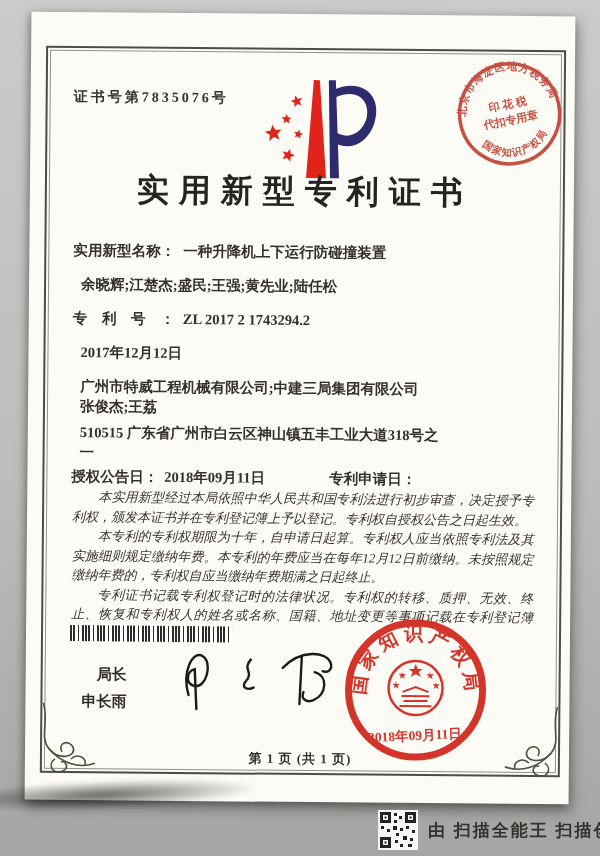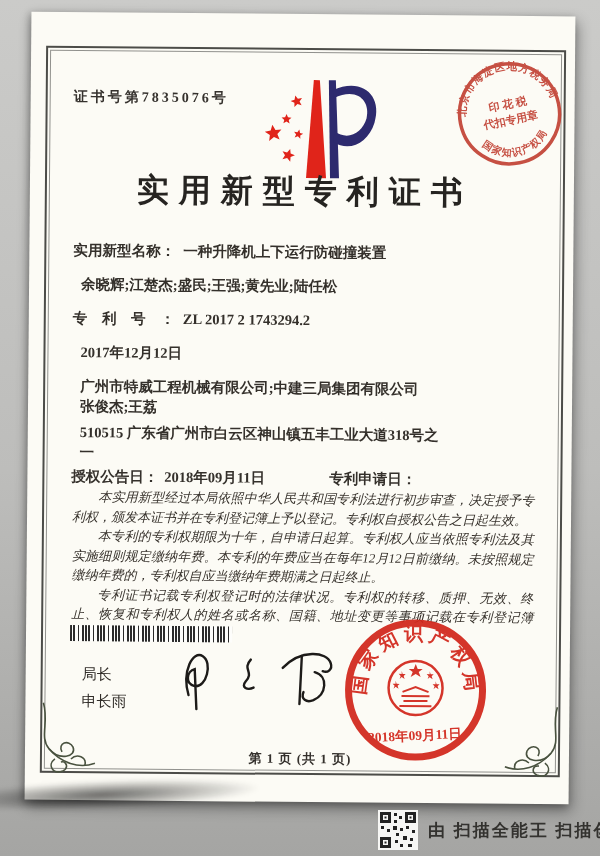--- a/index.html
+++ b/index.html
@@ -36,22 +36,22 @@
   .fvalue .line2{display:block;}
   .grant-row{display:flex;}
   .grant-pair{display:flex;}
   .grant-pair.first{width:258px;flex:0 0 258px;}
   .grant-pair .gv{padding-left:6px;}
   .paras{position:absolute;left:28px;top:439px;right:26px;font-size:13px;line-height:19.5px;
     text-align:justify;color:#37322c;font-style:italic;font-weight:500;}
   .paras p{margin:0;text-indent:2em;}
   .barcode{position:absolute;left:27px;top:577px;width:162px;height:16px;
     background:repeating-linear-gradient(90deg,#2b2b2b 0 2px,#fdfdfb 2px 3px,#2b2b2b 3px 5px,#fdfdfb 5px 8px,#2b2b2b 8px 9px,#fdfdfb 9px 12px,#2b2b2b 12px 14px,#fdfdfb 14px 15px);}
-  .signer{position:absolute;left:39px;top:612px;font-size:15px;font-weight:normal;line-height:27px;color:#312d29;
-    font-family:"Liberation Sans","DejaVu Sans",sans-serif;}
+  .signer{position:absolute;left:39px;top:612px;font-size:15px;font-weight:bold;line-height:27px;color:#312d29;
+    font-family:"Liberation Sans","DejaVu Sans",sans-serif;text-align:right;}
   .signature{position:absolute;left:112px;top:594px;}
   .seal{position:absolute;left:297px;top:563px;opacity:.93;}
   .page-num{position:absolute;left:0;top:700px;width:100%;text-align:center;font-size:13px;font-weight:bold;letter-spacing:1px;color:#34302c;}
   .flourish{position:absolute;bottom:-6px;}
   .flourish.fl-left{left:-5px;}
   .flourish.fl-right{right:-5px;transform:scaleX(-1);}
   .shadow-streak{position:absolute;left:-12px;top:780px;width:270px;height:28px;
     background:radial-gradient(ellipse at 42% 50%,rgba(12,12,12,.62),rgba(12,12,12,0) 72%);
     transform:rotate(-2.5deg);filter:blur(2px);}
   .scan-footer{position:absolute;left:378px;top:810px;display:flex;align-items:center;gap:10px;}

